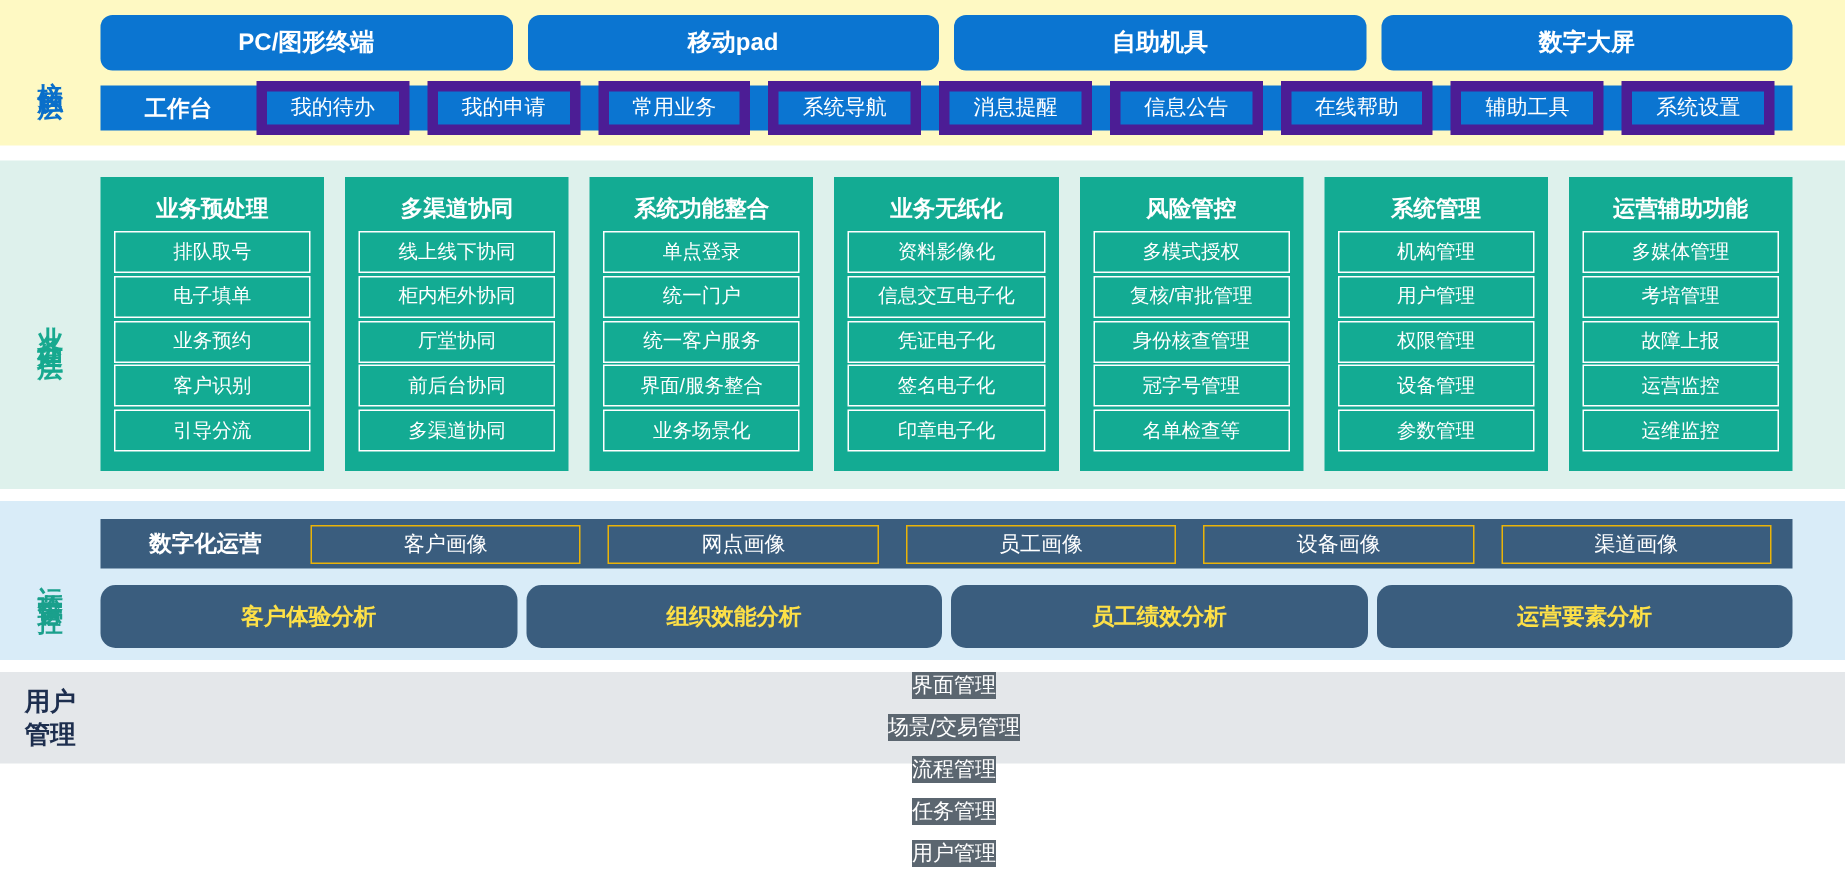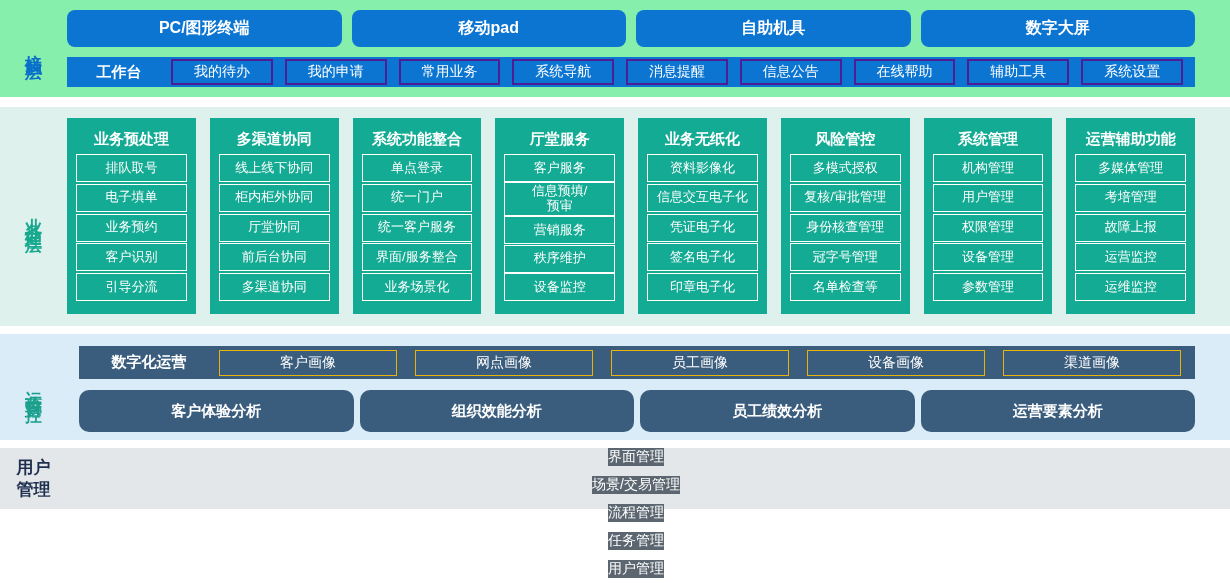--- a/index.html
+++ b/index.html
@@ -1,51 +1,51 @@
 <!DOCTYPE html>
 <html><head>
 <meta charset="utf-8">
 <style>
   html,body{margin:0;padding:0;background:#fff;}
   #app{width:1230px;height:583px;box-sizing:border-box;font-family:"Liberation Sans","DejaVu Sans",sans-serif;overflow:hidden;}
   .sec{display:flex;box-sizing:border-box;}
-  .sec1{height:97px;background:#86efac;margin-bottom:10px;}
+  .sec1{height:97px;background:#fef9c3;margin-bottom:10px;}
   .sec2{height:219px;background:#def1ec;margin-bottom:8px;}
-  .sec3{height:106px;background:#d9ecf8;margin-bottom:8px;gap:12px;}
+  .sec3{height:106px;background:#d9ecf8;margin-bottom:8px;}
   .sec4{height:61px;background:#e4e7ea;}
   .rail{flex:0 0 67px;display:flex;align-items:center;justify-content:center;}
   .content{flex:1;padding-right:35px;box-sizing:border-box;display:flex;flex-direction:column;min-width:0;}
   .v-label{writing-mode:vertical-lr;text-orientation:upright;font-weight:bold;font-size:17px;letter-spacing:5px;}
   .lbl-blue{color:#0a6fca;} .lbl-green{color:#17a98f;} .lbl-teal{color:#1aa08c;}
   .foundation-label{width:38px;font-weight:bold;font-size:17px;color:#1d2e4e;line-height:1.25;text-align:center;}
 
   
   .sec1 .content{padding-top:10px;gap:10px;}
   .terminal-row{display:flex;gap:10px;height:37px;}
   .terminal-btn{flex:1;background:#0b75d1;border-radius:8px;color:#fff;font-weight:bold;font-size:16px;display:flex;align-items:center;justify-content:center;}
   .workbench{height:30px;background:#0b75d1;display:flex;align-items:center;padding-right:12px;}
   .wb-label{flex:0 0 104px;text-align:center;color:#fff;font-weight:bold;font-size:15px;}
   .wb-items{flex:1;display:flex;gap:12px;}
-  .wb-item{flex:1;height:22px;border:2px solid #4c1d95;color:#fff;font-size:14px;display:flex;align-items:center;justify-content:center;white-space:nowrap;}
+  .wb-item{flex:1;height:22px;border:7px solid #4c1d95;color:#fff;font-size:14px;display:flex;align-items:center;justify-content:center;white-space:nowrap;}
 
   
   .sec2 .content{flex-direction:row;gap:14px;padding-top:11px;padding-bottom:12px;}
   .col{flex:1;background:#13ab93;display:flex;flex-direction:column;padding:6px 9px 13px;box-sizing:border-box;min-width:0;}
   .col-title{height:30px;display:flex;align-items:center;justify-content:center;color:#fff;font-weight:bold;font-size:15px;white-space:nowrap;}
   .col-items{flex:1;display:flex;flex-direction:column;justify-content:space-between;}
   .col-item{min-height:28px;border:1px solid #fff;color:#fff;font-size:13px;display:flex;align-items:center;justify-content:center;text-align:center;line-height:1.15;white-space:pre-line;padding:1px 2px;box-sizing:border-box;}
 
   
   .sec3 .content{padding-top:12px;gap:11px;}
   .digital-bar{height:33px;background:#3a5d7e;display:flex;align-items:center;padding-right:14px;}
   .digital-label{flex:0 0 140px;text-align:center;color:#fff;font-weight:bold;font-size:15px;}
   .digital-items{flex:1;display:flex;gap:18px;}
   .digital-item{flex:1;height:24px;border:1px solid #eab308;color:#fff;font-size:14px;display:flex;align-items:center;justify-content:center;}
   .analysis-row{display:flex;gap:6px;height:42px;}
-  .analysis-btn{flex:1;background:#3a5d7e;border-radius:10px;color:#ffffff;font-weight:bold;font-size:15px;display:flex;align-items:center;justify-content:center;}
+  .analysis-btn{flex:1;background:#3a5d7e;border-radius:10px;color:#fde047;font-weight:bold;font-size:15px;display:flex;align-items:center;justify-content:center;}
 
   
   .sec4 .content{flex-direction:column;align-items:center;gap:10px;padding-right:25px;}
   .foundation-box{flex:1;height:41px;background:#5b6670;color:#fff;font-size:14px;display:flex;align-items:center;justify-content:center;white-space:nowrap;}
 </style>
 </head>
 <body>
 
 <div id="app">
 
@@ -112,32 +112,20 @@
           <div class="col-items">
 
           <div class="col-item">单点登录</div>
             <div class="col-item">统一门户</div>
             <div class="col-item">统一客户服务</div>
             <div class="col-item">界面/服务整合</div>
             <div class="col-item">业务场景化</div>
           </div>
         </div>
         <div class="col">
-          <div class="col-title">厅堂服务</div>
-          <div class="col-items">
-
-          <div class="col-item">客户服务</div>
-            <div class="col-item">信息预填/
-预审</div>
-            <div class="col-item">营销服务</div>
-            <div class="col-item">秩序维护</div>
-            <div class="col-item">设备监控</div>
-          </div>
-        </div>
-        <div class="col">
           <div class="col-title">业务无纸化</div>
           <div class="col-items">
 
           <div class="col-item">资料影像化</div>
             <div class="col-item">信息交互电子化</div>
             <div class="col-item">凭证电子化</div>
             <div class="col-item">签名电子化</div>
             <div class="col-item">印章电子化</div>
           </div>
         </div>

